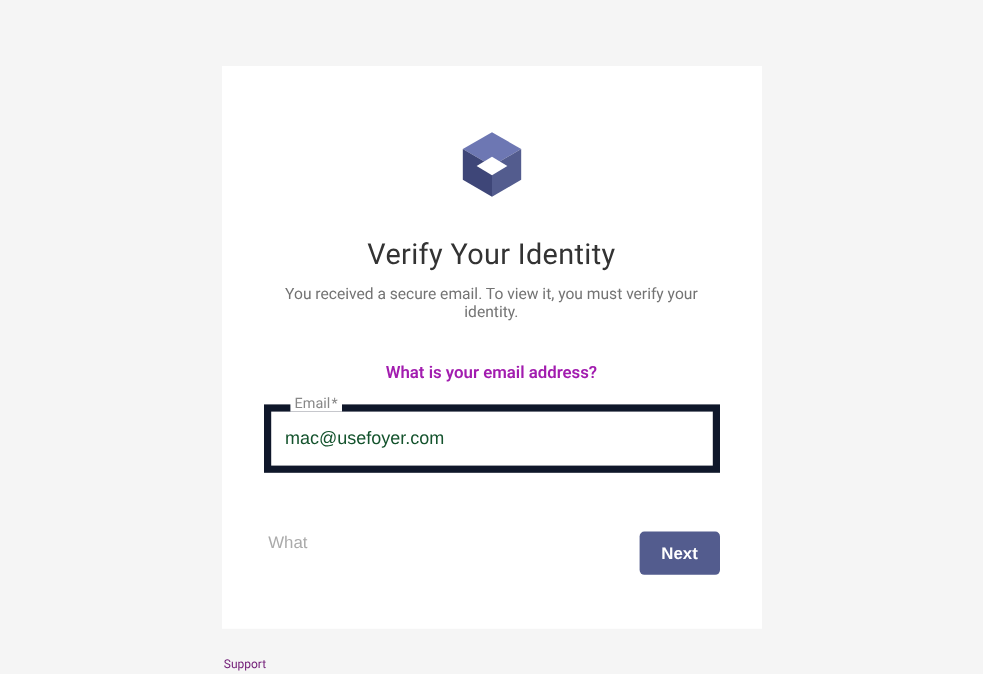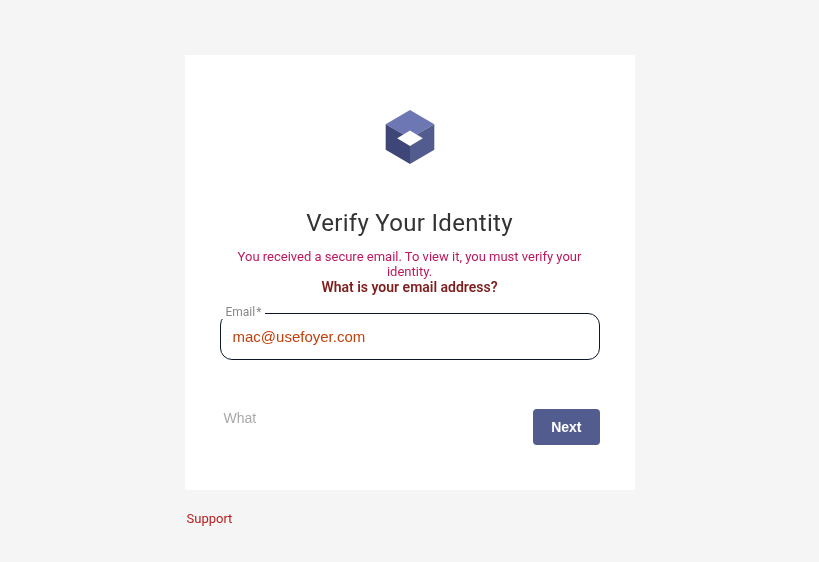--- a/index.html
+++ b/index.html
@@ -27,58 +27,58 @@
     }
     .logo {
       margin-bottom: 25px;
     }
     .title {
       font-size: 24px;
       font-weight: 400;
       color: #333333;
       margin-bottom: 12px;
       letter-spacing: 0.3px;
-      margin-top: 11px;
     }
     .subtitle {
       font-size: 13px;
-      color: #be185d;
+      color: #737373;
       text-align: center;
+      margin-bottom: 35px;
     }
     .prompt {
       font-size: 14px;
       font-weight: 600;
-      color: #7f1d1d;
+      color: #a21caf;
       margin-bottom: 18px;
     }
     .input-wrapper {
       position: relative;
       width: 100%;
       margin-bottom: 30px;
     }
     .input-label {
       position: absolute;
       top: -8px;
-      left: 2px;
+      left: 22px;
       background: #ffffff;
       padding: 0 4px;
       font-size: 12px;
       color: #888888;
     }
     .input-label .required {
       color: #888888;
       margin-left: 1px;
     }
     .email-input {
       width: 100%;
       padding: 14px 12px;
-      border: 1px solid #0f172a;
-      border-radius: 12px;
+      border: 6px solid #0f172a;
+      border-radius: 0;
       font-size: 15px;
-      color: #c2410c;
+      color: #14532d;
       outline: none;
     }
     .button-row {
       width: 100%;
       display: flex;
       justify-content: space-between;
       align-items: center;
     }
     .back-button {
       background: none;
@@ -99,22 +99,22 @@
       cursor: pointer;
       margin-top: 19px;
     }
     .support-link {
       width: 450px;
       text-align: left;
       margin-top: 18px;
       padding-left: 2px;
     }
     .support-link a {
-      color: #b91c1c;
-      font-size: 13px;
+      color: #701a75;
+      font-size: 10px;
       text-decoration: none;
       cursor: pointer;
     }
   </style>
 </head>
 <body>
 
 <div class="card">
   <div class="logo">
     <svg width="64" height="64" viewBox="0 0 100 100">

